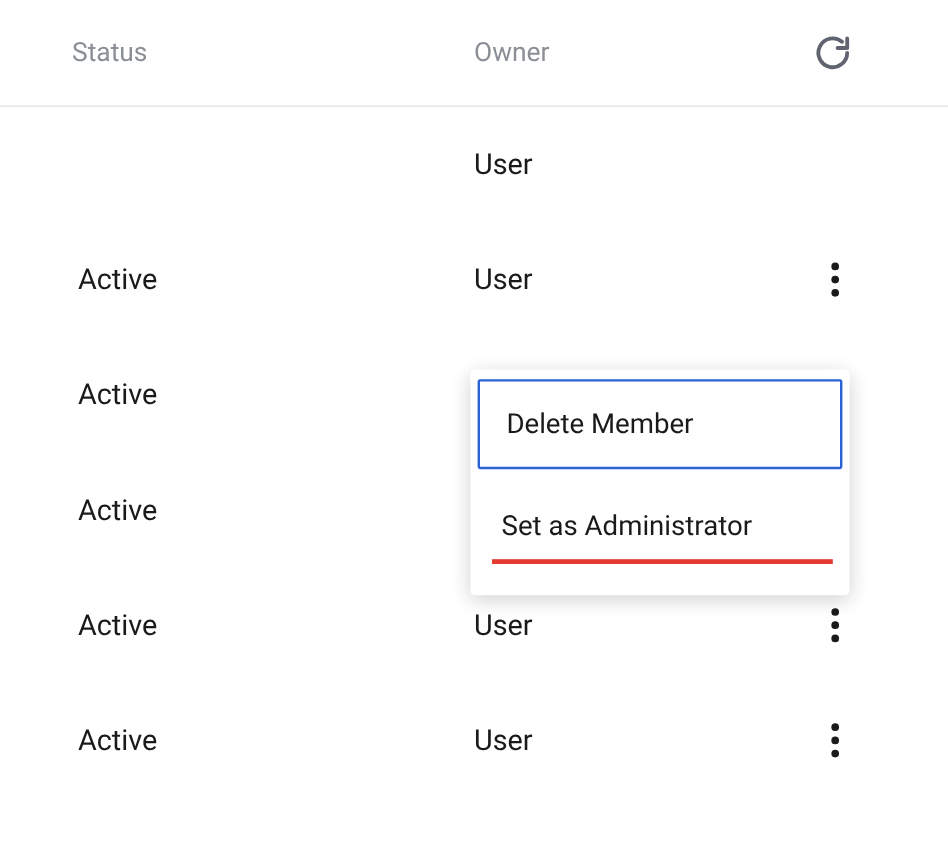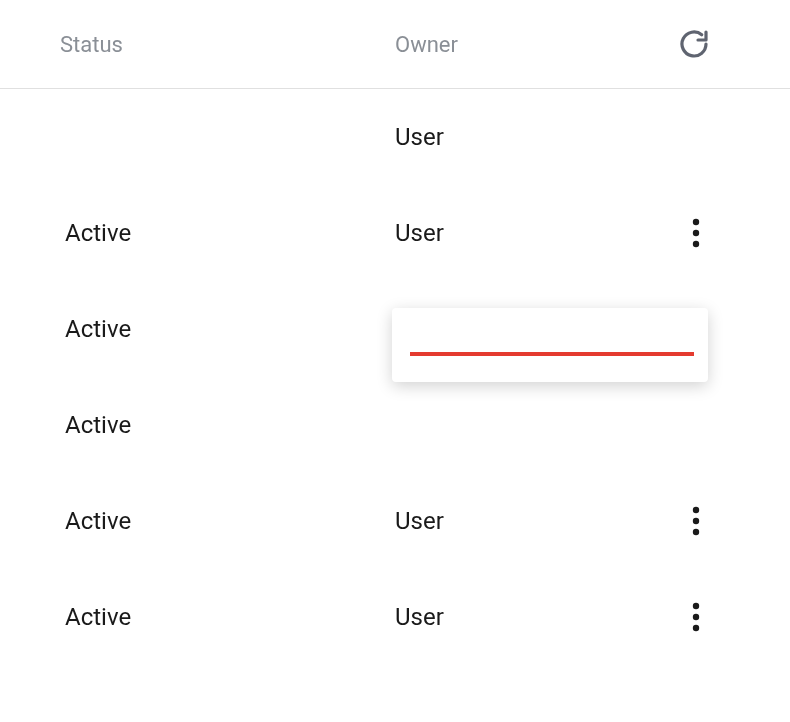--- a/index.html
+++ b/index.html
@@ -166,16 +166,20 @@
   <div class="data-actions">
     <svg class="more-icon" viewBox="0 0 8 30">
       <circle cx="4" cy="4" r="3.2" fill="currentColor"></circle>
       <circle cx="4" cy="15" r="3.2" fill="currentColor"></circle>
       <circle cx="4" cy="26" r="3.2" fill="currentColor"></circle>
     </svg>
   </div>
 </div>
 
 <div class="popup">
+  <div class="menu-item highlighted">
+    <span>Delete Member</span>
+  </div>
   <div class="menu-item">
+    <span>Set as Administrator</span>
     <div class="red-underline"></div>
   </div>
 </div>
 
 </body></html>

